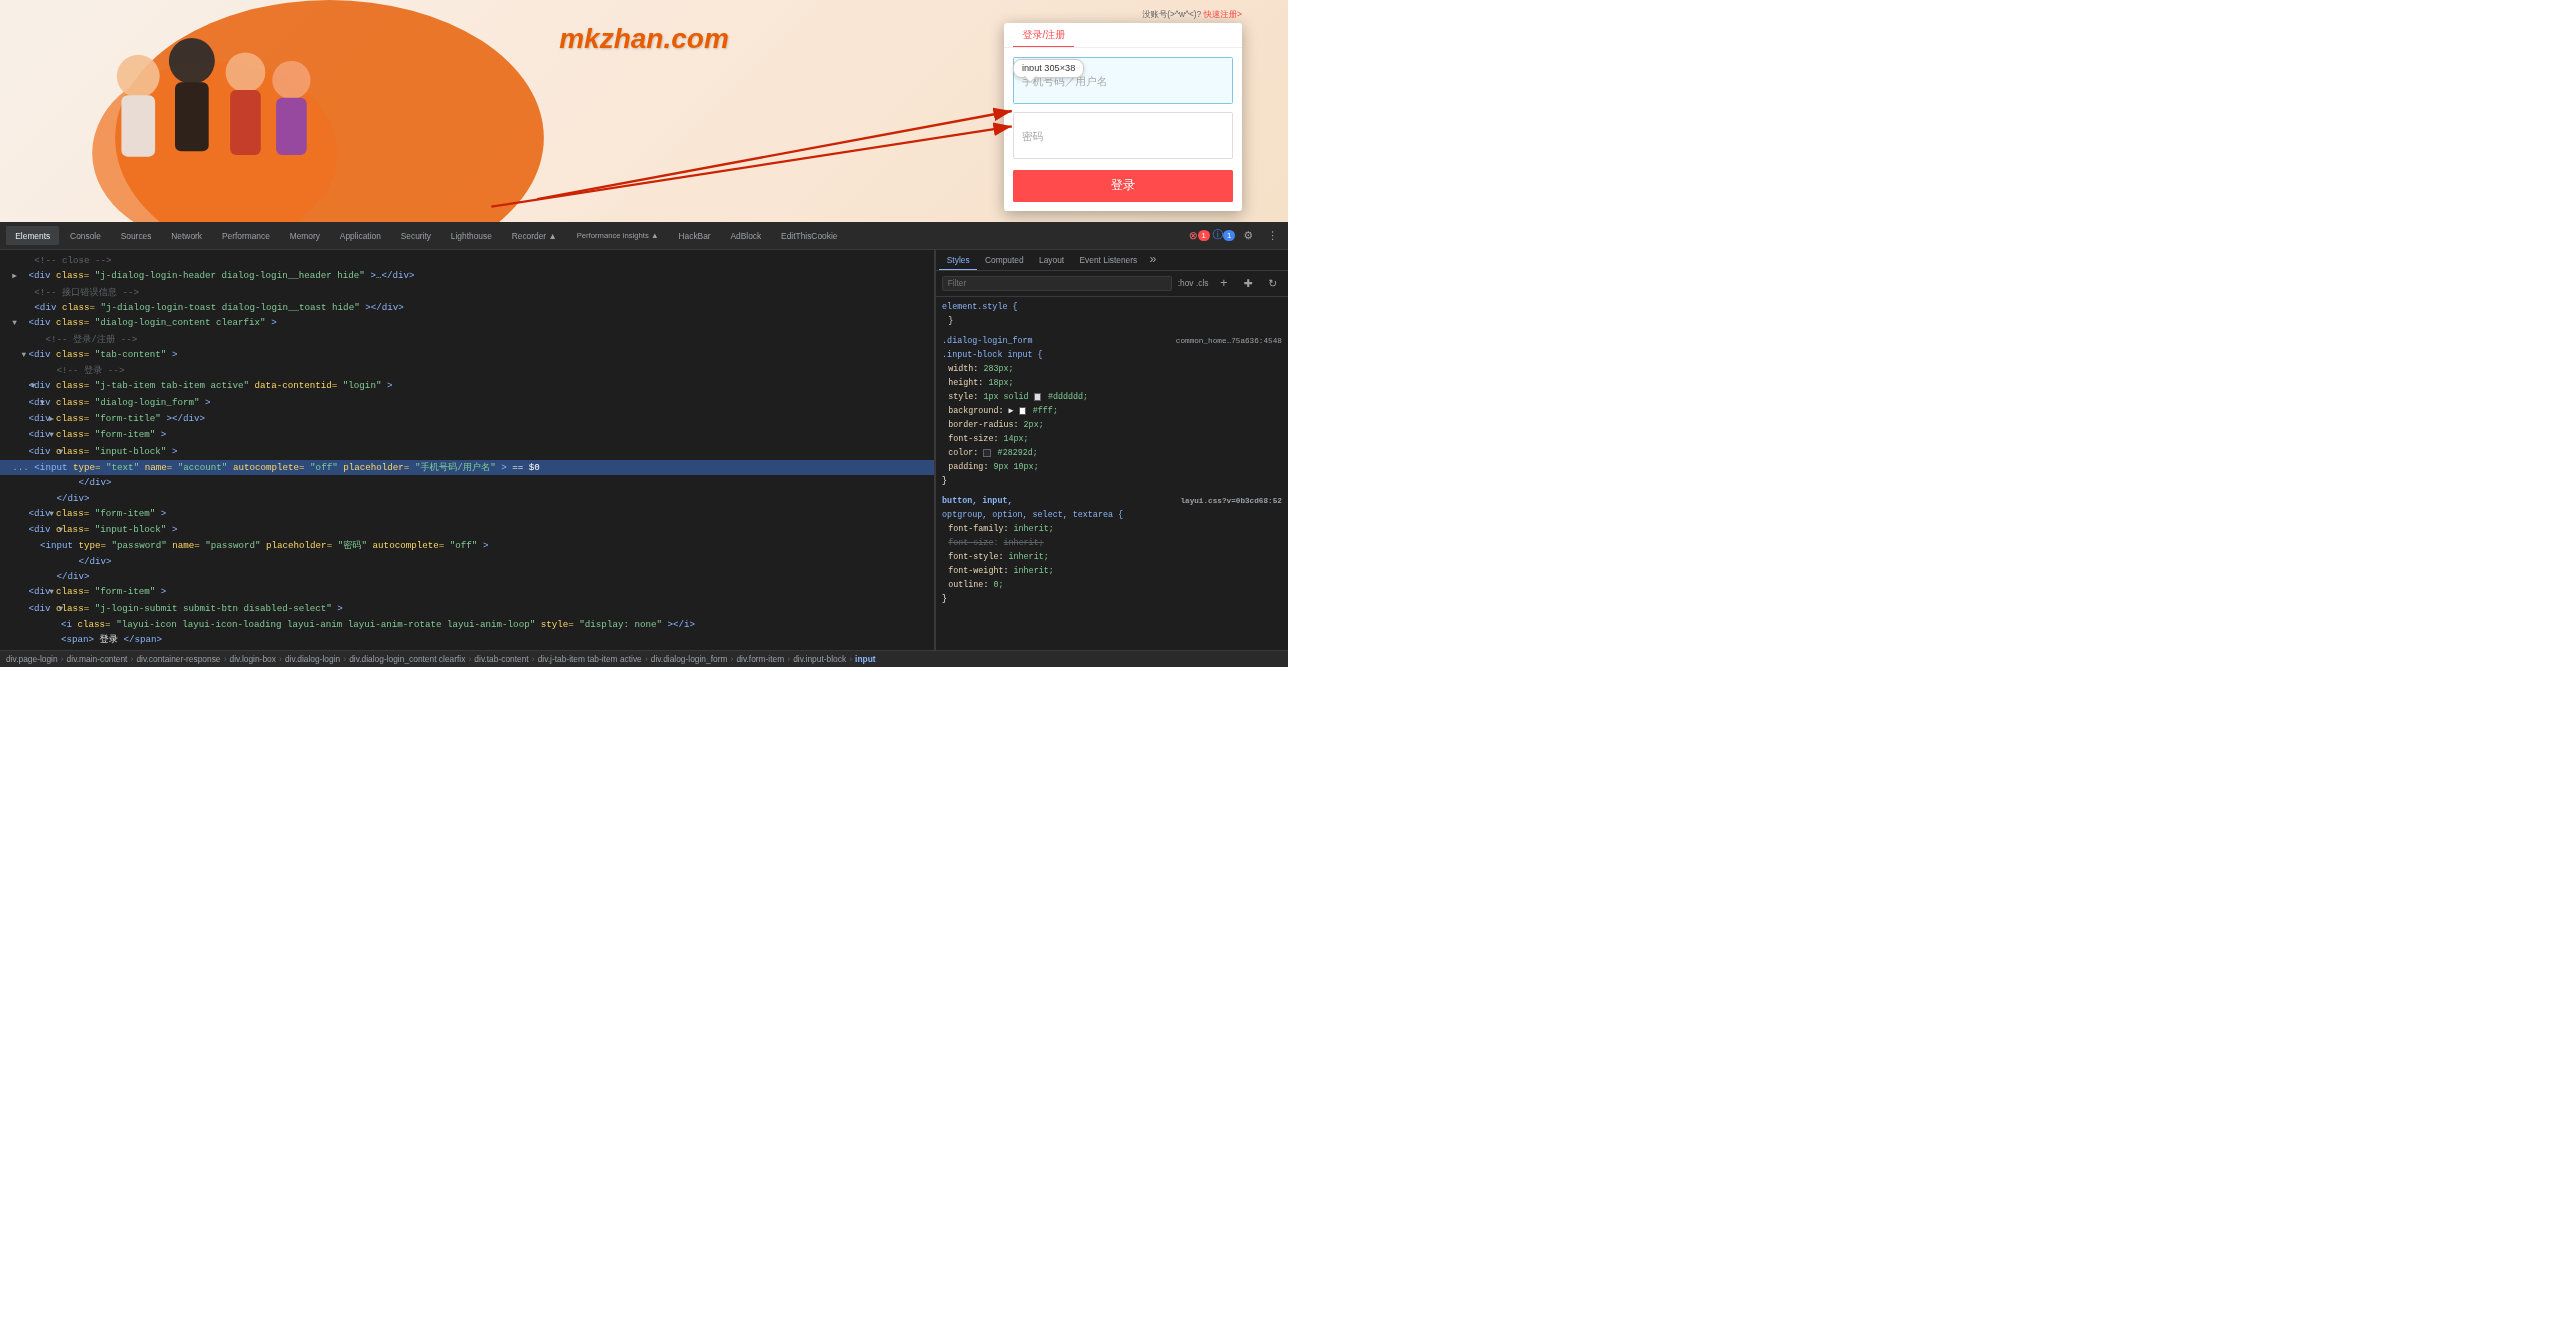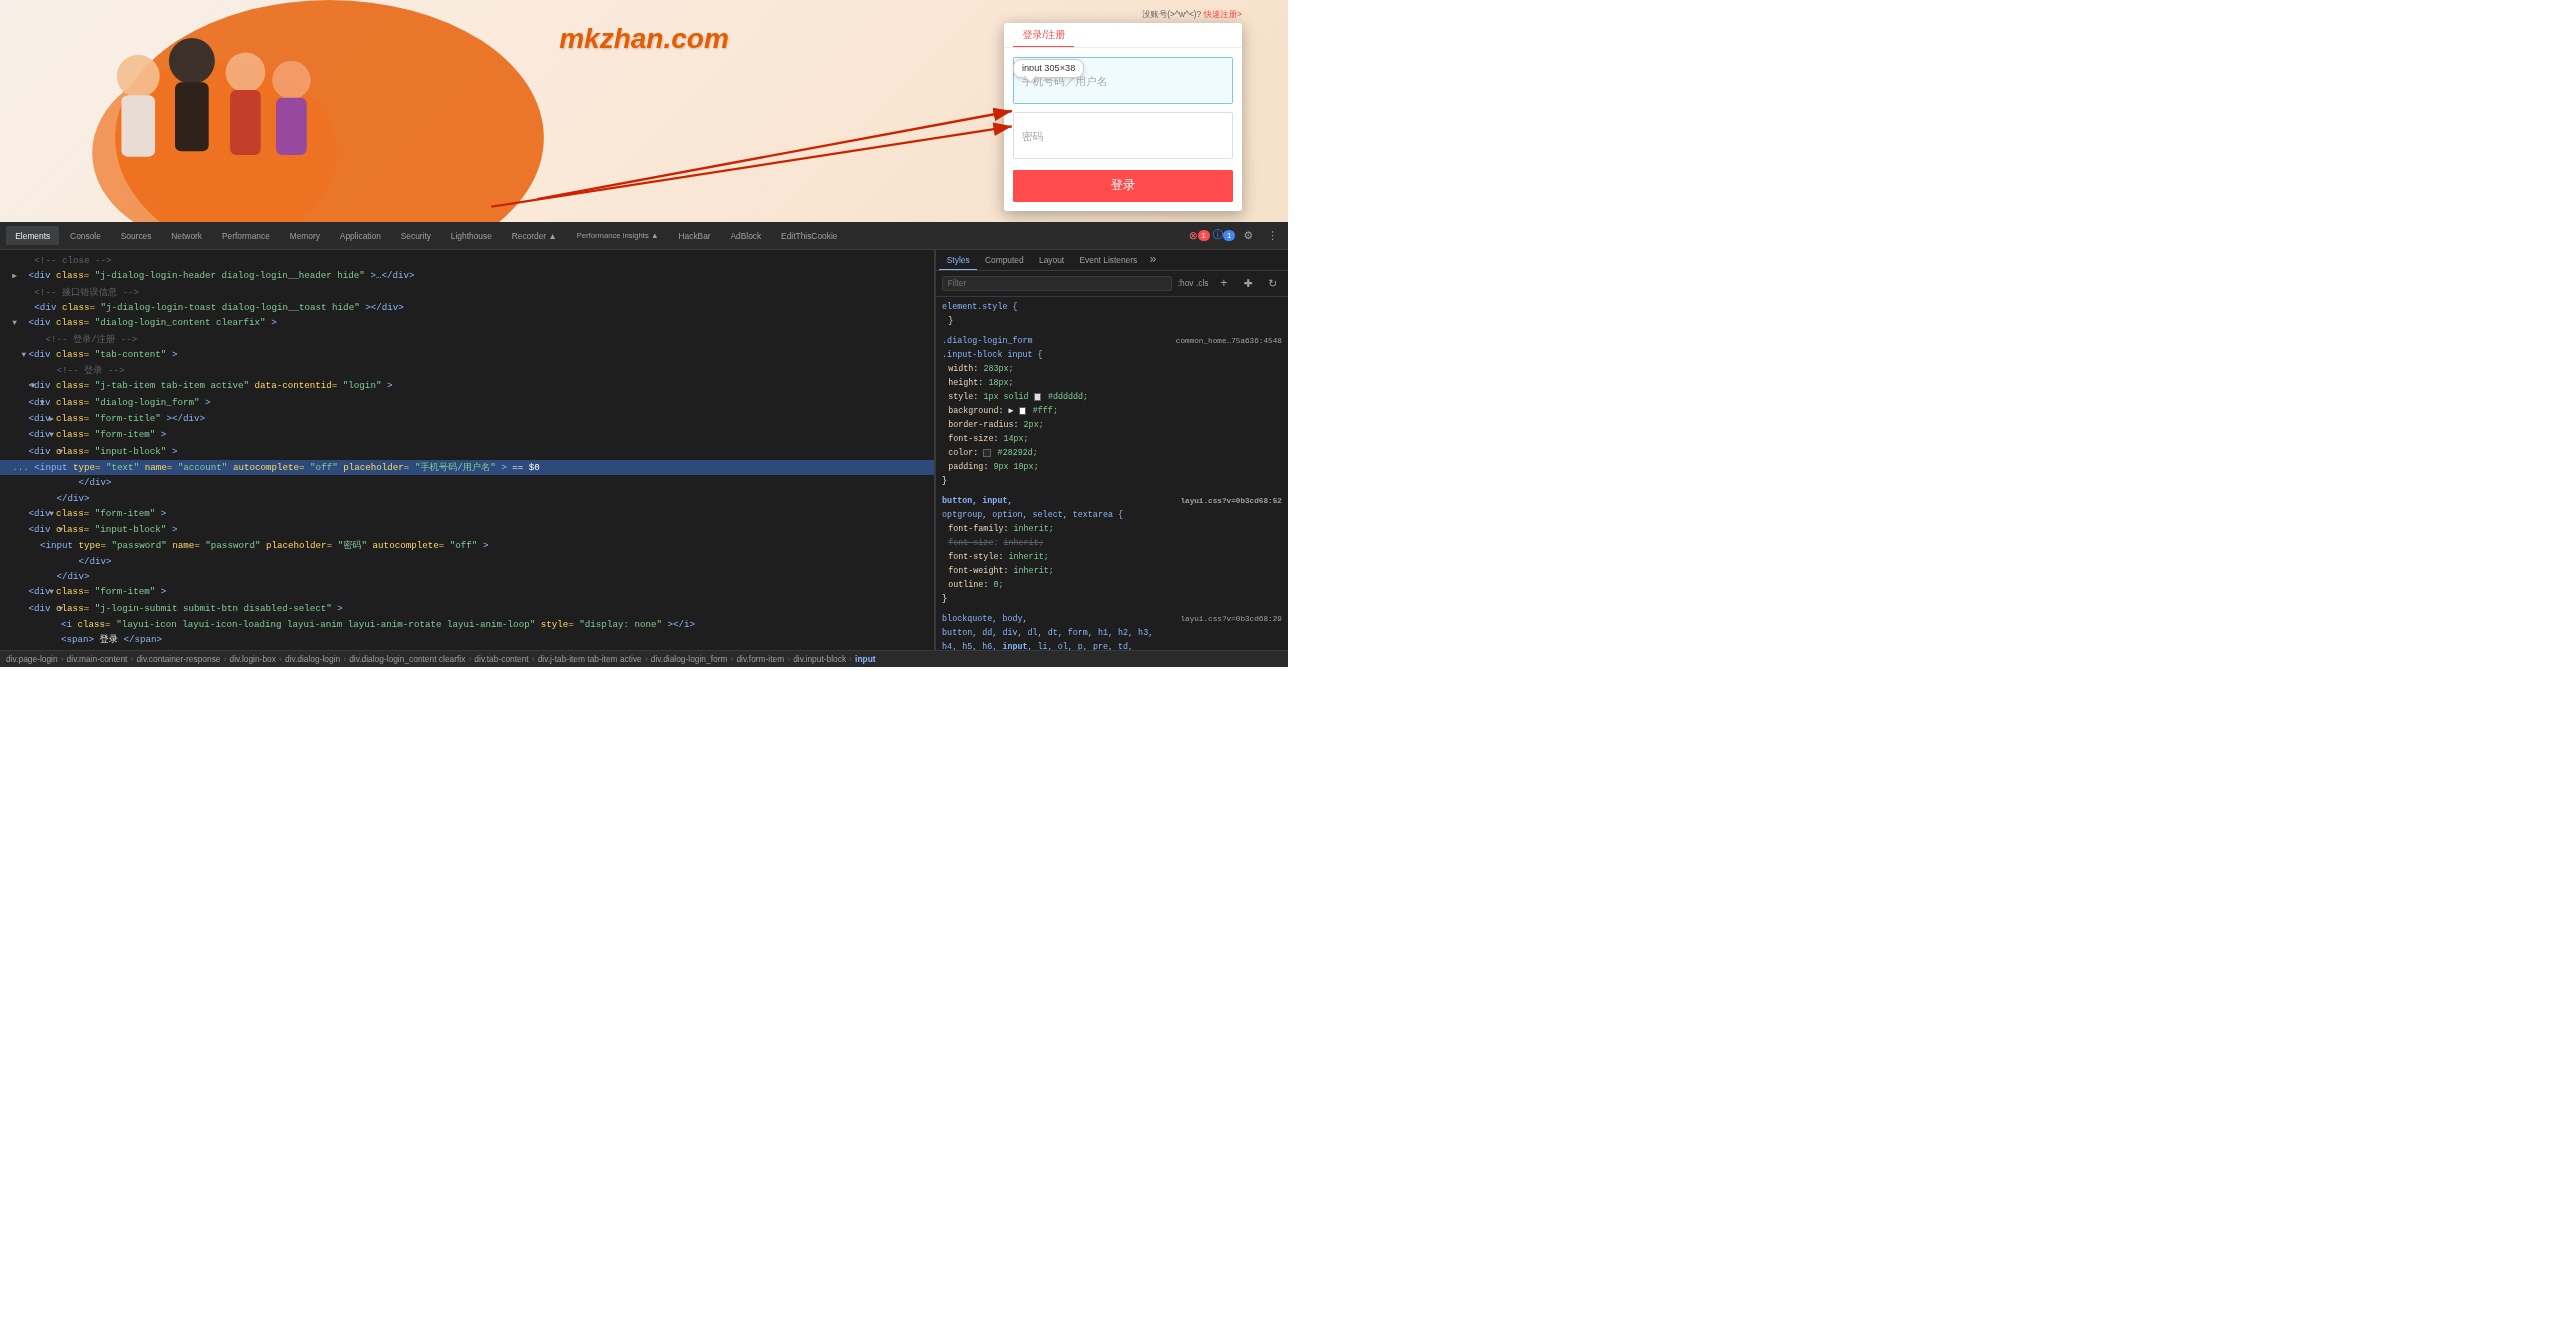--- a/index.html
+++ b/index.html
@@ -744,36 +744,20 @@
           </div>
           <div class="indent-1">
             <span class="css-prop">font-weight</span><span style="color:#e8eaed;">: </span><span class="css-val">inherit;</span>
           </div>
           <div class="indent-1">
             <span class="css-prop">outline</span><span style="color:#e8eaed;">: </span><span class="css-val">0;</span>
           </div>
           <div><span style="color:#e8eaed;">}</span></div>
         </div>
 
-        <div class="css-block">
-          <div style="display:flex;justify-content:space-between;">
-            <span class="css-selector">blockquote, body,</span>
-            <span class="css-link">layui.css?v=0b3cd68:29</span>
-          </div>
-          <div>
-            <span class="css-selector">button, dd, div, dl, dt, form, h1, h2, h3,</span>
-          </div>
-          <div>
-            <span class="css-selector">h4, h5, h6, <span style="font-weight:bold;color:#8ab4f8;">input</span>, li, ol, p, pre, td,</span>
-          </div>
-          <div>
-            
-          </div>
-
-        </div>
 
       </div>
     </div>
 
   </div>
 
   <div class="devtools-breadcrumb">
     <span class="breadcrumb-item">div.page-login</span>
     <span class="breadcrumb-sep">›</span>
     <span class="breadcrumb-item">div.main-content</span>

